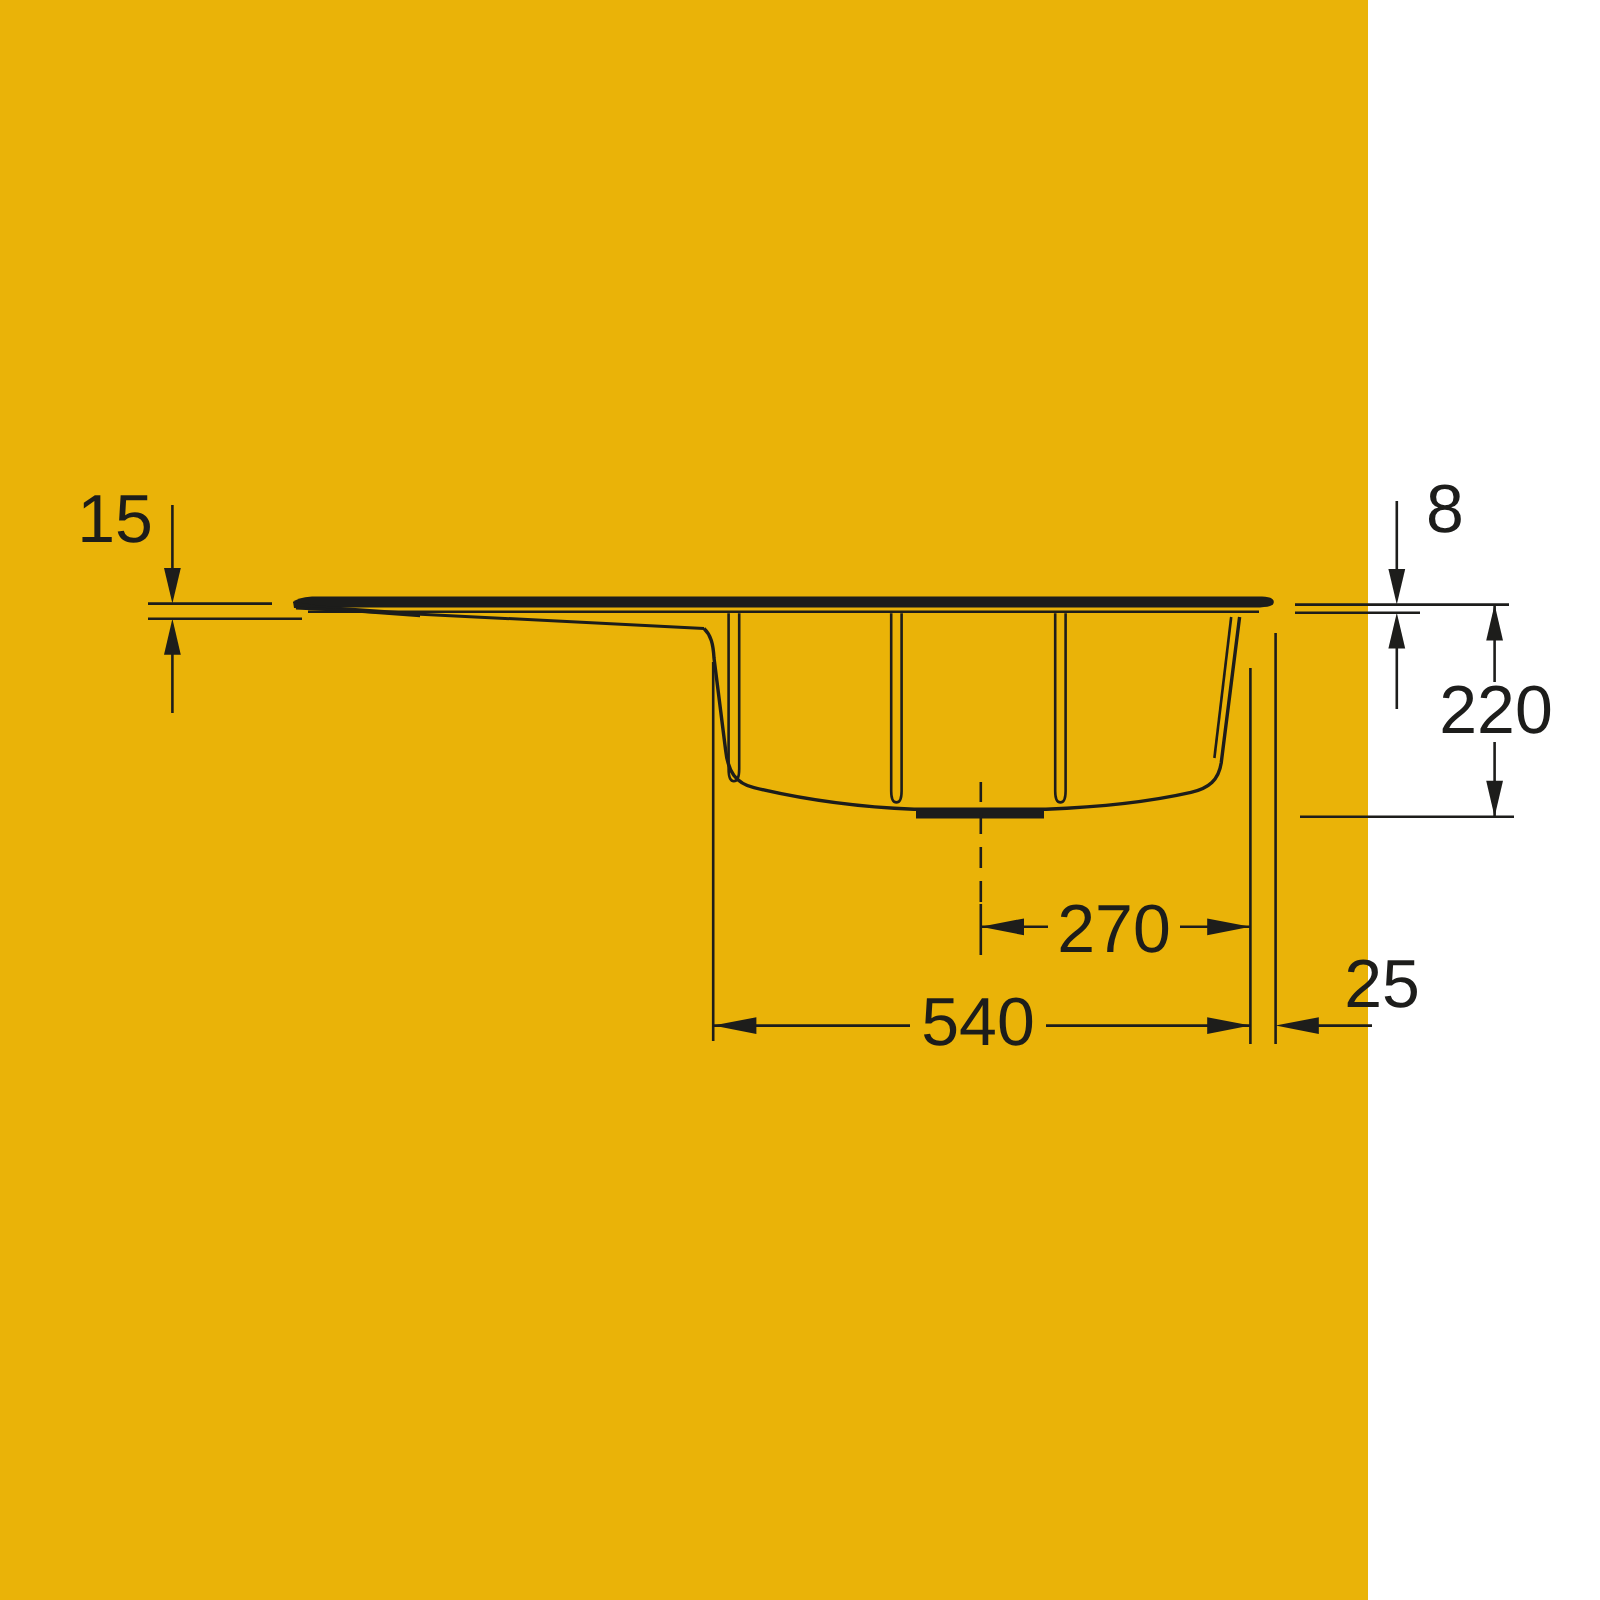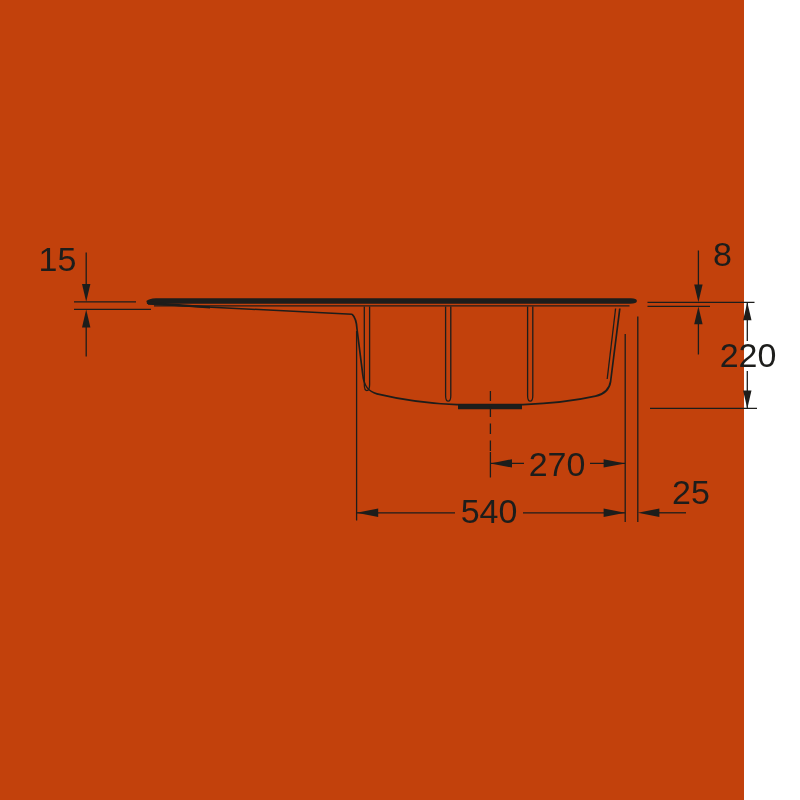--- a/index.html
+++ b/index.html
@@ -5,23 +5,23 @@
   html, body {
     margin: 0;
     padding: 0;
     width: 800px;
     height: 800px;
     background: #ffffff;
     overflow: hidden;
   }
   .stage {
     position: relative;
-    width: 744px;
+    width: 684px;
     height: 800px;
-    background: #c2410c;
+    background: #eab308;
   }
   svg {
     display: block;
   }
   svg text {
     font-family: "Liberation Sans", sans-serif;
     font-size: 34px;
     font-weight: 400;
   }
   .thin  { stroke-width: 1.3; fill: none; }

